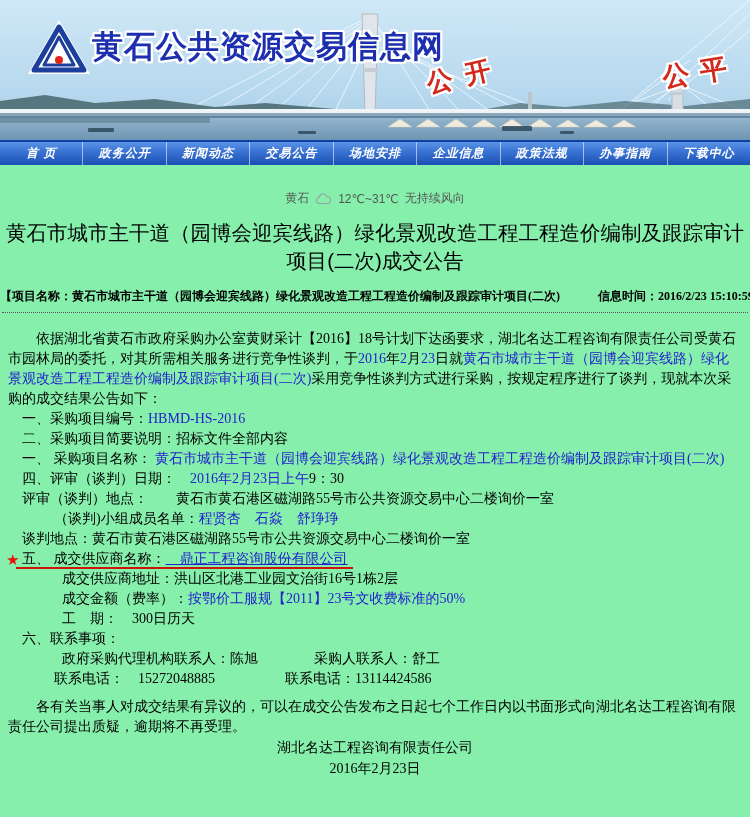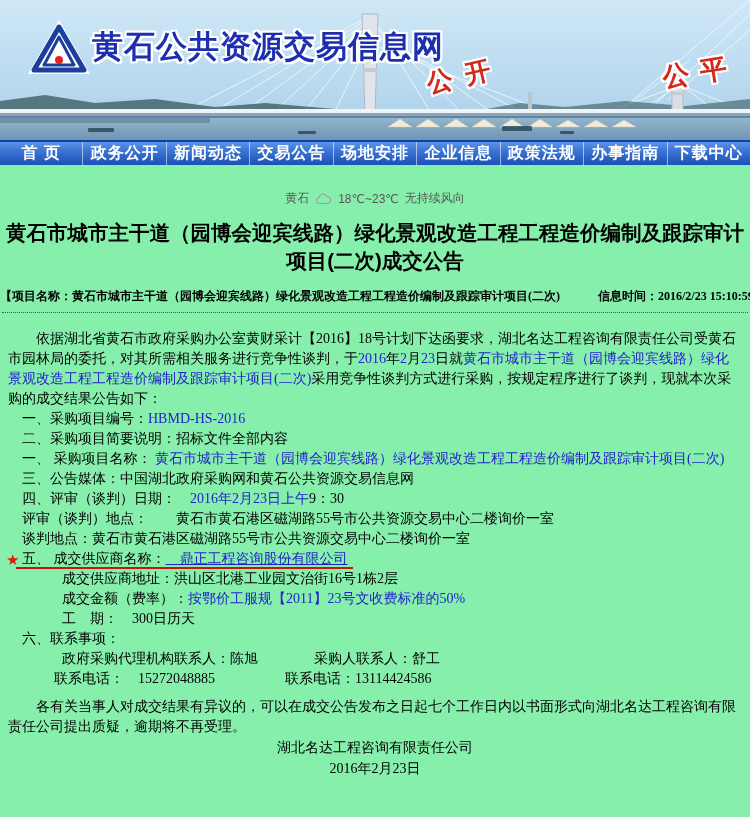--- a/index.html
+++ b/index.html
@@ -18,31 +18,31 @@
       font-family:"Liberation Serif","DejaVu Serif",serif;
       text-shadow:-2px -2px 0 #fff,2px -2px 0 #fff,-2px 2px 0 #fff,2px 2px 0 #fff,
                   0 -2px 0 #fff,0 2px 0 #fff,-2px 0 0 #fff,2px 0 0 #fff;}
   .stamp-open{left:426px;top:58px;font-size:26px;letter-spacing:13px;transform:rotate(-13deg);}
   .stamp-fair{left:662px;top:54px;font-size:27px;letter-spacing:11px;transform:rotate(-9deg);}
 
   
   .nav{height:23px;display:flex;border-top:2px solid #0e3fa2;
        background:linear-gradient(180deg,#5b94e6 0%,#3a74d4 40%,#1b50b4 100%);}
   .nav-item{flex:1;display:flex;align-items:center;justify-content:center;color:#fff;
-       font-size:16px;font-weight:bold;letter-spacing:1px;cursor:pointer;
-       border-right:1px solid rgba(255,255,255,.55);}
+       font-size:12px;font-weight:bold;letter-spacing:1px;cursor:pointer;
+       border-right:1px solid rgba(255,255,255,.55);font-style:italic;}
   .nav-item:last-child{border-right:none;}
 
   
   .weather{display:flex;justify-content:center;align-items:center;gap:6px;
        padding:9px 0 2px;font-size:12px;color:#555;margin-top:16px;}
 
   
   .title{width:740px;margin:10px auto 0;text-align:center;font-size:20.5px;line-height:28px;
-       font-weight:bold;color:#000;}
+       font-weight:normal;color:#000;}
   .meta{text-align:center;font-size:12px;font-weight:bold;color:#000;margin-top:13px;
        font-family:"Liberation Serif","DejaVu Serif",serif;white-space:nowrap;}
   .meta .gap{display:inline-block;width:38px;}
   .rule{margin:7px 2px 0;border-top:1px dotted #555;height:0;}
 
   .body{padding:8px 8px 0;font-size:14px;line-height:20px;color:#000;
        font-family:"Liberation Serif","DejaVu Serif",serif;}
   .line{white-space:pre-wrap;}
   .para{text-indent:2em;margin-top:8px;}
   .i1{padding-left:14px;}
@@ -162,40 +162,40 @@
       <div class="nav-item">政策法规</div>
       <div class="nav-item">办事指南</div>
       <div class="nav-item">下载中心</div>
     </div>
 
   <div class="weather">
     <span>黄石</span>
     <svg width="17" height="12" viewBox="0 0 17 12">
       <path d="M4.5,10.5 a3,3 0 0 1 -0.4,-5.97 A4,4 0 0 1 11.8,3.6 a2.8,2.8 0 0 1 0.8,6.9 Z" fill="none" stroke="#9aa0a6" stroke-width="1.1"></path>
     </svg>
-    <span>18℃~23℃</span>
+    <span>12℃~31℃</span>
     <span>无持续风向</span>
   </div>
 
   <h1 class="title">黄石市城市主干道（园博会迎宾线路）绿化景观改造工程工程造价编制及跟踪审计项目(二次)成交公告</h1>
 
   <div class="meta">
     <span>【项目名称：黄石市城市主干道（园博会迎宾线路）绿化景观改造工程工程造价编制及跟踪审计项目(二次)</span><span class="gap"></span><span>信息时间：2016/2/23 15:10:59】</span>
   </div>
 
   <div class="rule"></div>
 
   <div class="body">
       <div class="line para"><span class="">依据湖北省黄石市政府采购办公室黄财采计【2016】18号计划下达函要求，湖北名达工程咨询有限责任公司受黄石市园林局的委托，对其所需相关服务进行竞争性谈判，于</span><span class="blue ">2016</span><span class="">年</span><span class="blue ">2</span><span class="">月</span><span class="blue ">23</span><span class="">日就</span><span class="blue ">黄石市城市主干道（园博会迎宾线路）绿化景观改造工程工程造价编制及跟踪审计项目(二次)</span><span class="">采用竞争性谈判方式进行采购，按规定程序进行了谈判，现就本次采购的成交结果公告如下：</span></div>
       <div class="line i1"><span class="">一、采购项目编号：</span><span class="blue ">HBMD-HS-2016</span></div>
       <div class="line i1"><span class="">二、采购项目简要说明：招标文件全部内容</span></div>
       <div class="line i1"><span class="">一、 采购项目名称： </span><span class="blue ">黄石市城市主干道（园博会迎宾线路）绿化景观改造工程工程造价编制及跟踪审计项目(二次)</span></div>
-      <div class="line i1"><span class="">三、公告媒体：中国湖北政府采购网和黄石公共资源交易信息网</span></div>
       <div class="line i1"><span class="">四、评审（谈判）日期：</span><span class="blue ">　2016年2月23日上午</span><span class="">9：30</span></div>
       <div class="line i1"><span class="">评审（谈判）地点：　　黄石市黄石港区磁湖路55号市公共资源交易中心二楼询价一室</span></div>
+      <div class="line imem"><span class="">（谈判)小组成员名单：</span><span class="blue ">程贤杏　石焱　舒琤琤</span></div>
       <div class="line i1"><span class="">谈判地点：黄石市黄石港区磁湖路55号市公共资源交易中心二楼询价一室</span></div>
       <div class="line i1 rel"><span class="star">★</span><span class="">五、 成交供应商名称：</span><span class="blue u">　鼎正工程咨询股份有限公司</span><div class="red-underline"></div></div>
       <div class="line isub"><span class="">成交供应商地址：洪山区北港工业园文治街16号1栋2层</span></div>
       <div class="line isub"><span class="">成交金额（费率）：</span><span class="blue ">按鄂价工服规【2011】23号文收费标准的50%</span></div>
       <div class="line isub"><span class="">工　期：　300日历天</span></div>
       <div class="line i1"><span class="">六、联系事项：</span></div>
       <div class="line isub"><span class="">政府采购代理机构联系人：陈旭　　　　采购人联系人：舒工</span></div>
       <div class="line imem"><span class="">联系电话：　15272048885　　　　　联系电话：13114424586</span></div>
       <div class="line para"><span class="">各有关当事人对成交结果有异议的，可以在成交公告发布之日起七个工作日内以书面形式向湖北名达工程咨询有限责任公司提出质疑，逾期将不再受理。</span></div>
     </div>

